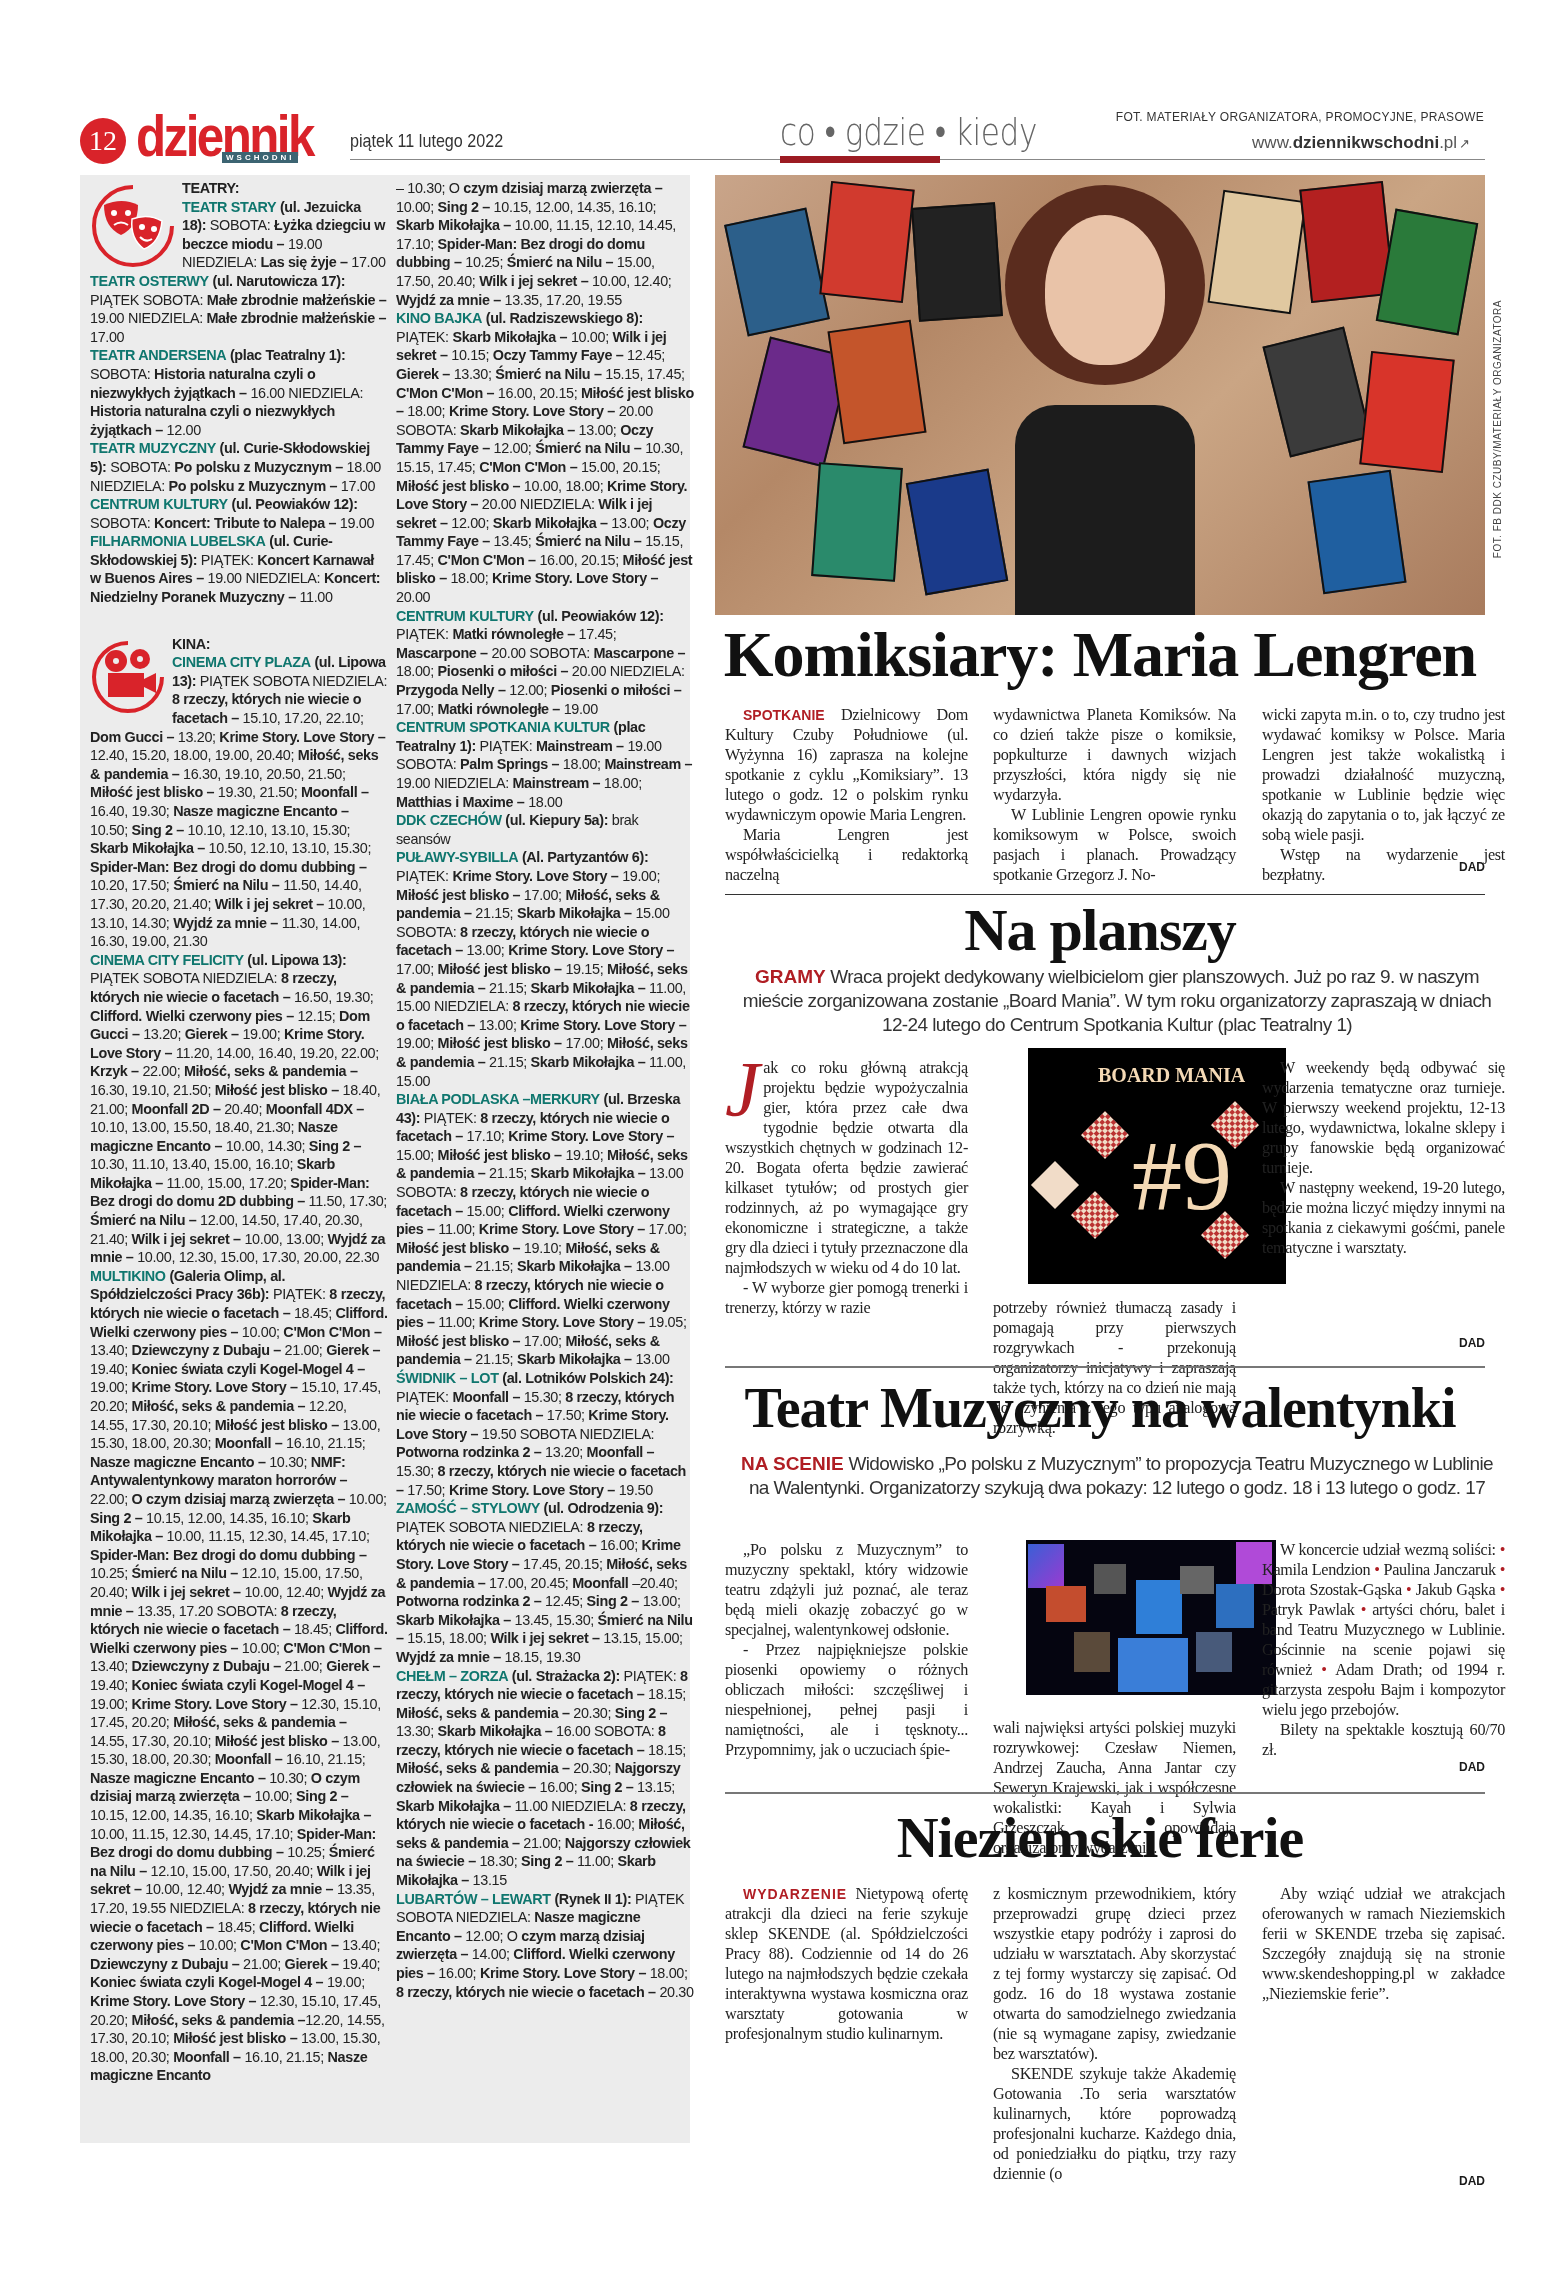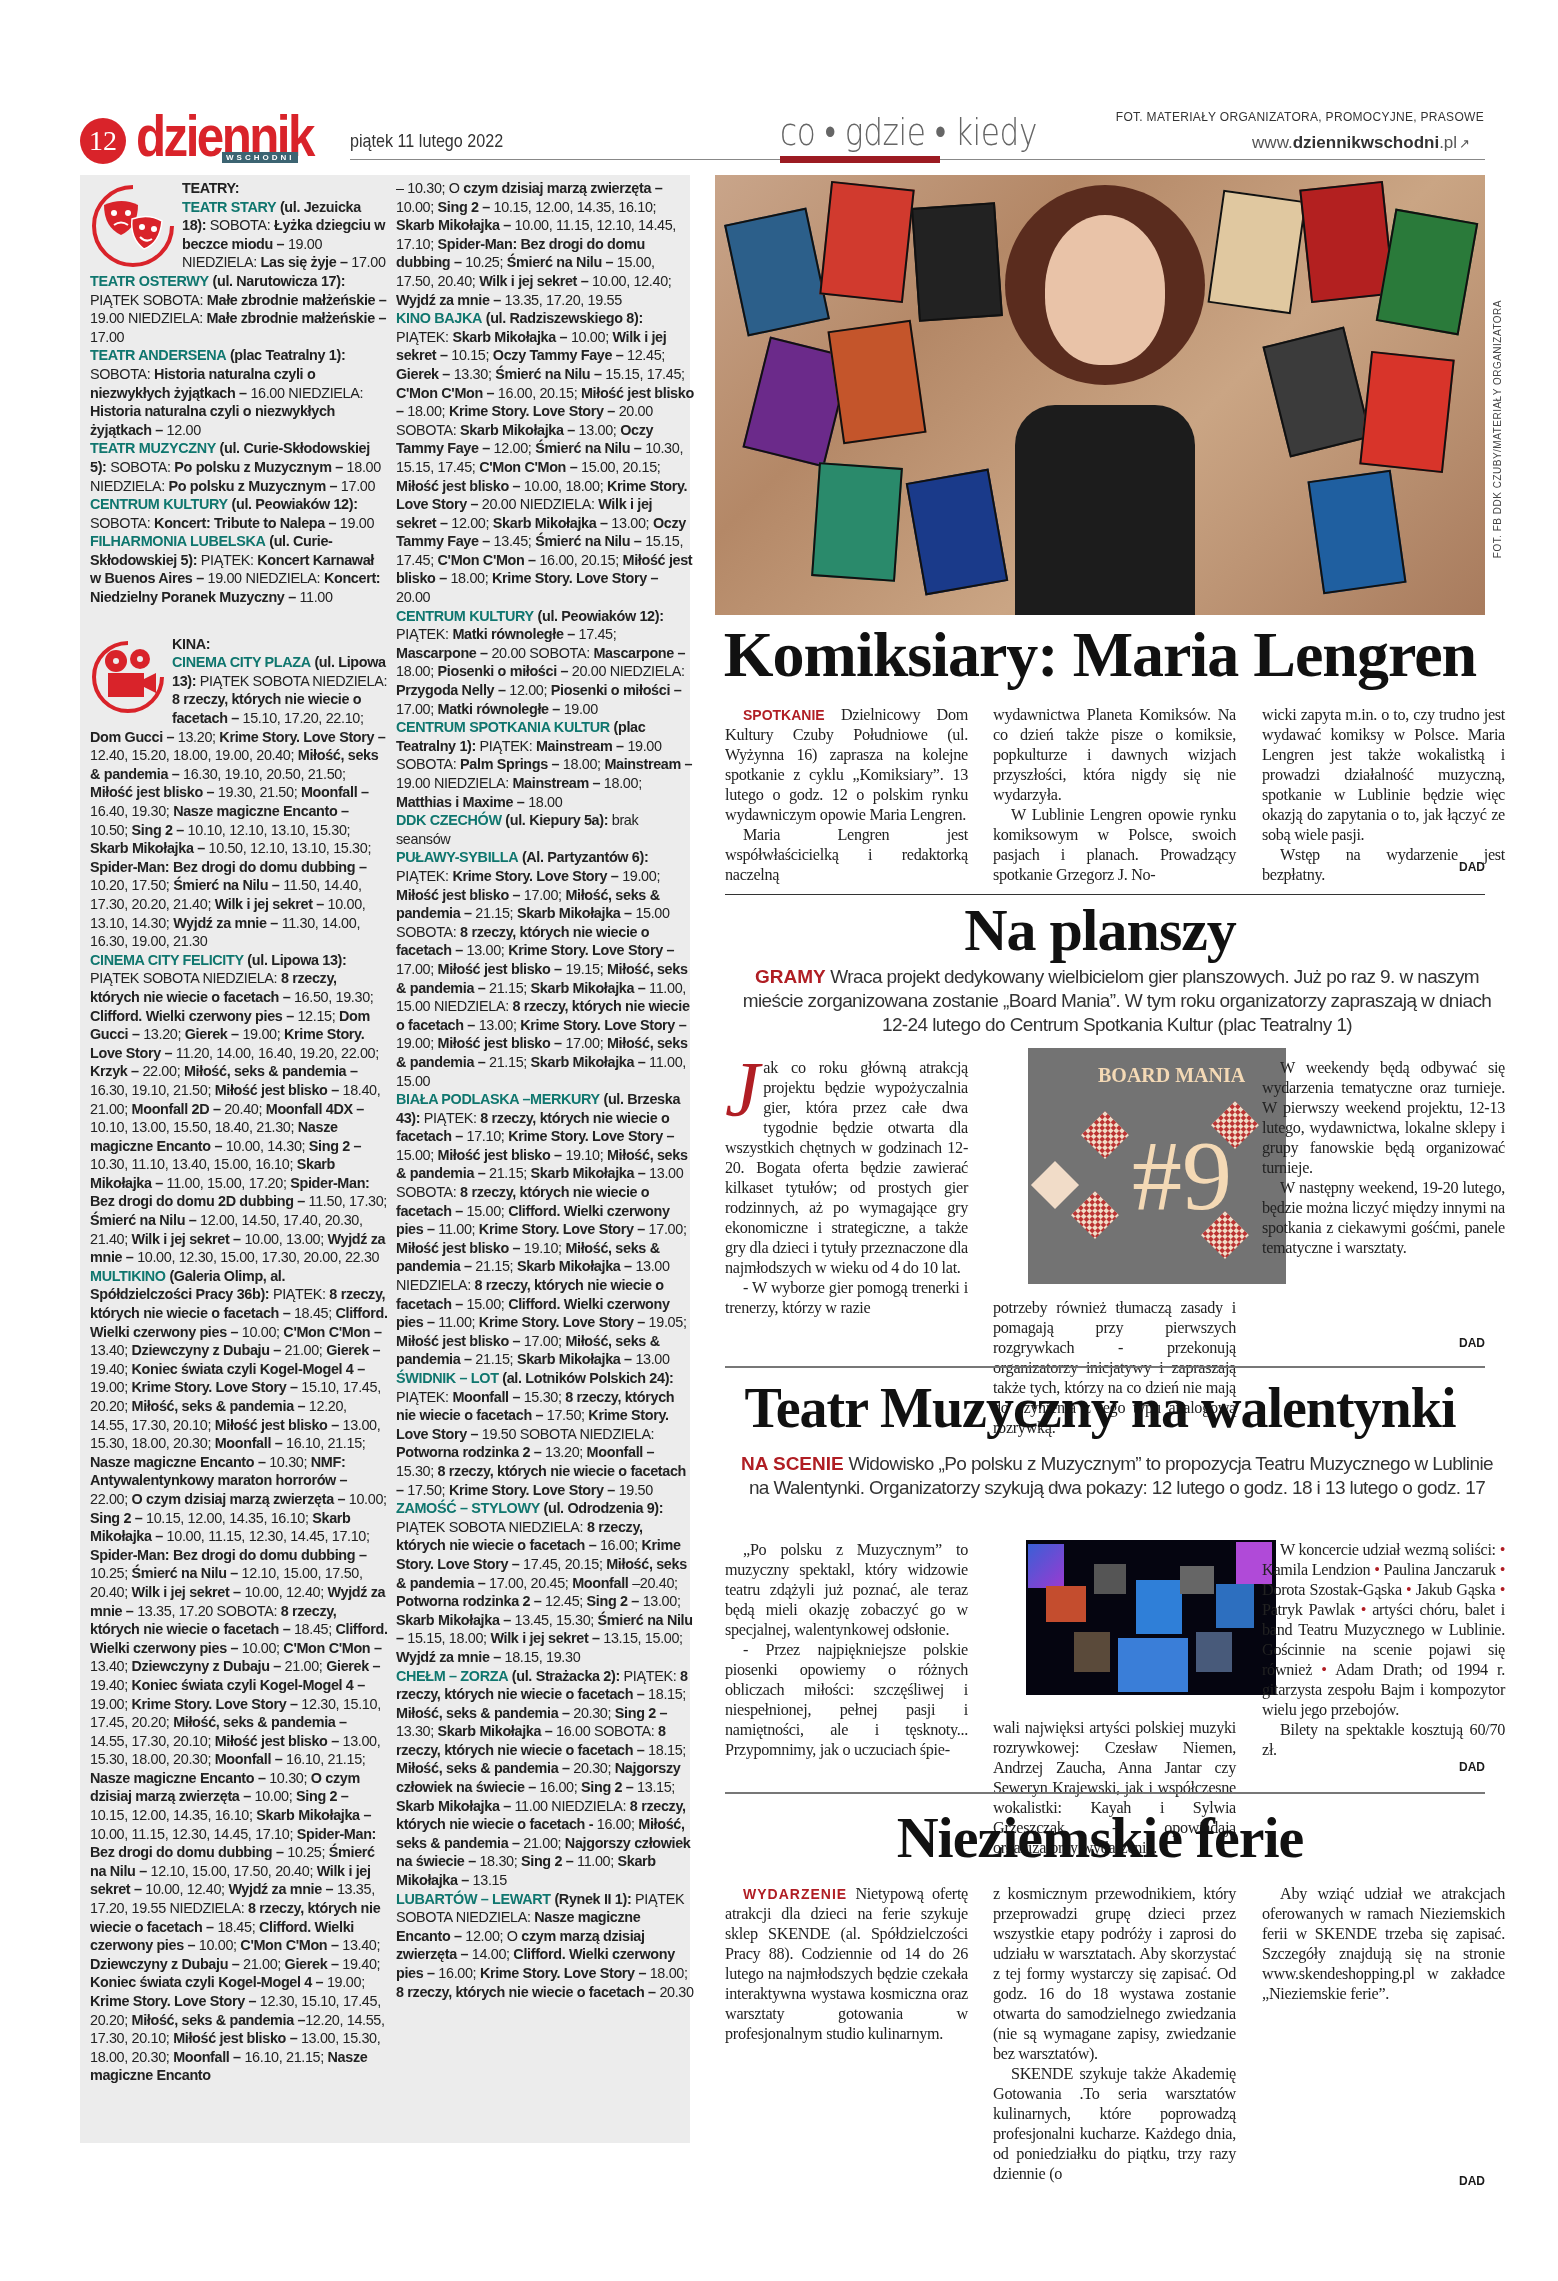--- a/index.html
+++ b/index.html
@@ -41,21 +41,21 @@
   .headline{font-family:"Liberation Serif",serif;font-weight:bold;color:#111;text-align:center;letter-spacing:-1px;}
   .art-col{position:absolute;font-family:"Liberation Serif",serif;font-size:16.2px;line-height:20px;color:#222;text-align:justify;letter-spacing:-0.3px;}
   .art-col p{margin:0;text-indent:18px;}
   .art-col p.ni{text-indent:0;}
   .kicker{color:#b01e24;font-weight:bold;font-family:"Liberation Sans",sans-serif;font-size:14px;letter-spacing:0;}
   .lead{font-family:"Liberation Sans",sans-serif;font-size:19px;line-height:24px;color:#333;text-align:center;letter-spacing:-0.6px;margin-left:12px;}
   .lead .kicker{font-size:19px;}
   .sig{font-family:"Liberation Sans",sans-serif;font-weight:bold;font-size:12px;text-align:right;}
   .rule{height:2px;background:#777;}
   .dropcap{float:left;font-family:"Liberation Serif",serif;color:#b01e24;font-size:78px;line-height:62px;margin:0 4px 0 0;font-style:italic;}
-  .bm{left:1028px;top:1048px;width:258px;height:236px;background:#737373;}
+  .bm{left:1028px;top:1048px;width:258px;height:236px;background:#000000;}
   .bm-title{position:absolute;left:70px;top:16px;color:#f4d9b5;font-family:"Liberation Serif",serif;font-size:20px;font-weight:bold;}
   .bm-nine{position:absolute;left:104px;top:70px;color:#f4d9b5;font-family:"Liberation Serif",serif;font-size:100px;}
   .bm-board{position:absolute;width:34px;height:34px;background:repeating-conic-gradient(#b33 0 25%,#f1dcc8 0 50%) 0 0/8px 8px;transform:rotate(45deg);}
   .stage{left:1026px;top:1540px;width:250px;height:155px;background:#050510;overflow:hidden;}
   .stage .tile{position:absolute;background:linear-gradient(135deg,#3a5fd6,#9b3ad1);}
   .dot{color:#b01e24;}
 </style>
 </head>
 <body>
 

